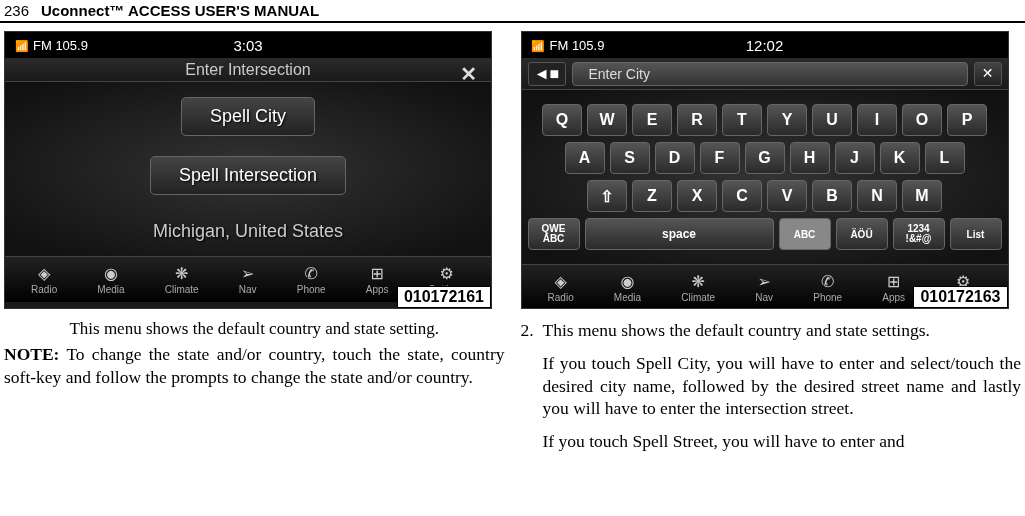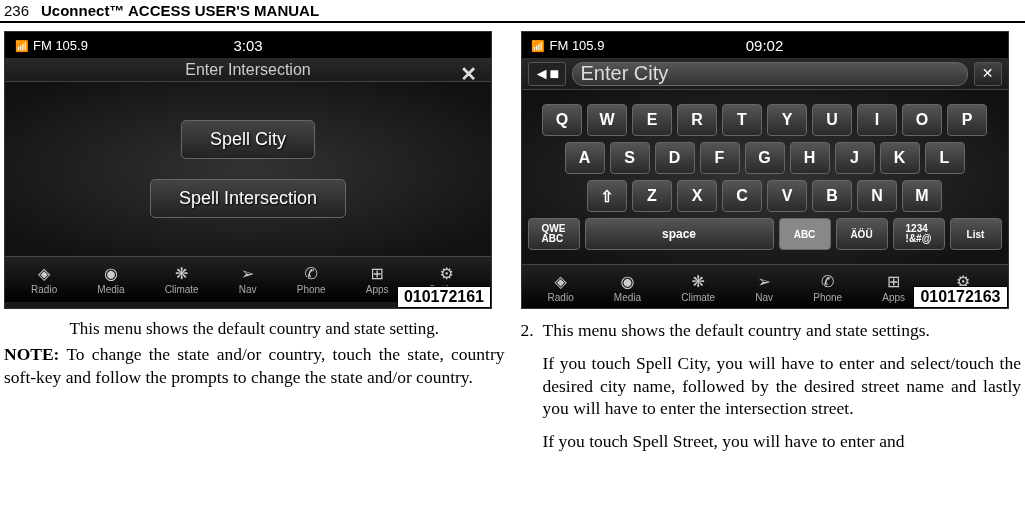--- a/index.html
+++ b/index.html
@@ -174,25 +174,25 @@
       display: flex;
       align-items: center;
       padding: 0 6px;
       gap: 6px;
       border-bottom: 1px solid #444;
     }
     .text-input {
       flex: 1;
       background: linear-gradient(#555, #333);
       border: 1px solid #666;
-      border-radius: 11px;
+      border-radius: 4px;
       height: 24px;
       color: #ddd;
-      padding: 0 8px;
-      font-size: 20px;
+      padding: 0 16px;
+      font-size: 14px;
       display: flex;
       align-items: center;
       font-family: Arial, sans-serif;
     }
     .kb-area {
       height: 174px;
       background: radial-gradient(ellipse at center, #333 0%, #111 90%);
       padding: 6px 6px;
       display: flex;
       flex-direction: column;
@@ -214,20 +214,21 @@
       display: flex;
       align-items: center;
       justify-content: center;
       font-size: 16px;
       font-family: Arial, sans-serif;
       font-weight: bold;
     }
     .kb-key.wide {
       width: 52px;
       font-size: 10px;
+      text-align: center;
     }
     .kb-key.space {
       flex: 1;
       font-size: 12px;
     }
     .kb-key.abc-active {
       background: #888;
     }
     .x-box {
       background: linear-gradient(#444, #222);
@@ -292,20 +293,21 @@
         </div>
         <span>3:03</span>
       </div>
       <div class="title-bar">
         <span>Enter Intersection</span>
         <span class="close-x">✕</span>
       </div>
       <div class="menu-area">
         <div class="menu-btn">Spell City</div>
         <div class="menu-btn">Spell Intersection</div>
+        <div class="state-text">Michigan, United States</div>
       </div>
       <div class="bottom-icons">
         <div class="icon-item">
             <span class="icon-glyph">◈</span>
             <span>Radio</span>
           </div>
         <div class="icon-item">
             <span class="icon-glyph">◉</span>
             <span>Media</span>
           </div>
@@ -342,21 +344,21 @@
   </div>
 
   <div class="col">
 
     <div class="screenshot">
       <div class="status-bar">
         <div class="status-left">
           <span class="wifi-icon">📶</span>
           <span>FM 105.9</span>
         </div>
-        <span>09:02</span>
+        <span>12:02</span>
       </div>
       <div class="input-row">
         <div class="back-arrow" style="position:static">◄■</div>
         <div class="text-input">Enter City</div>
         <div class="x-box">✕</div>
       </div>
       <div class="kb-area">
         <div class="kb-row">
           <div class="kb-key">Q</div>
           <div class="kb-key">W</div>

